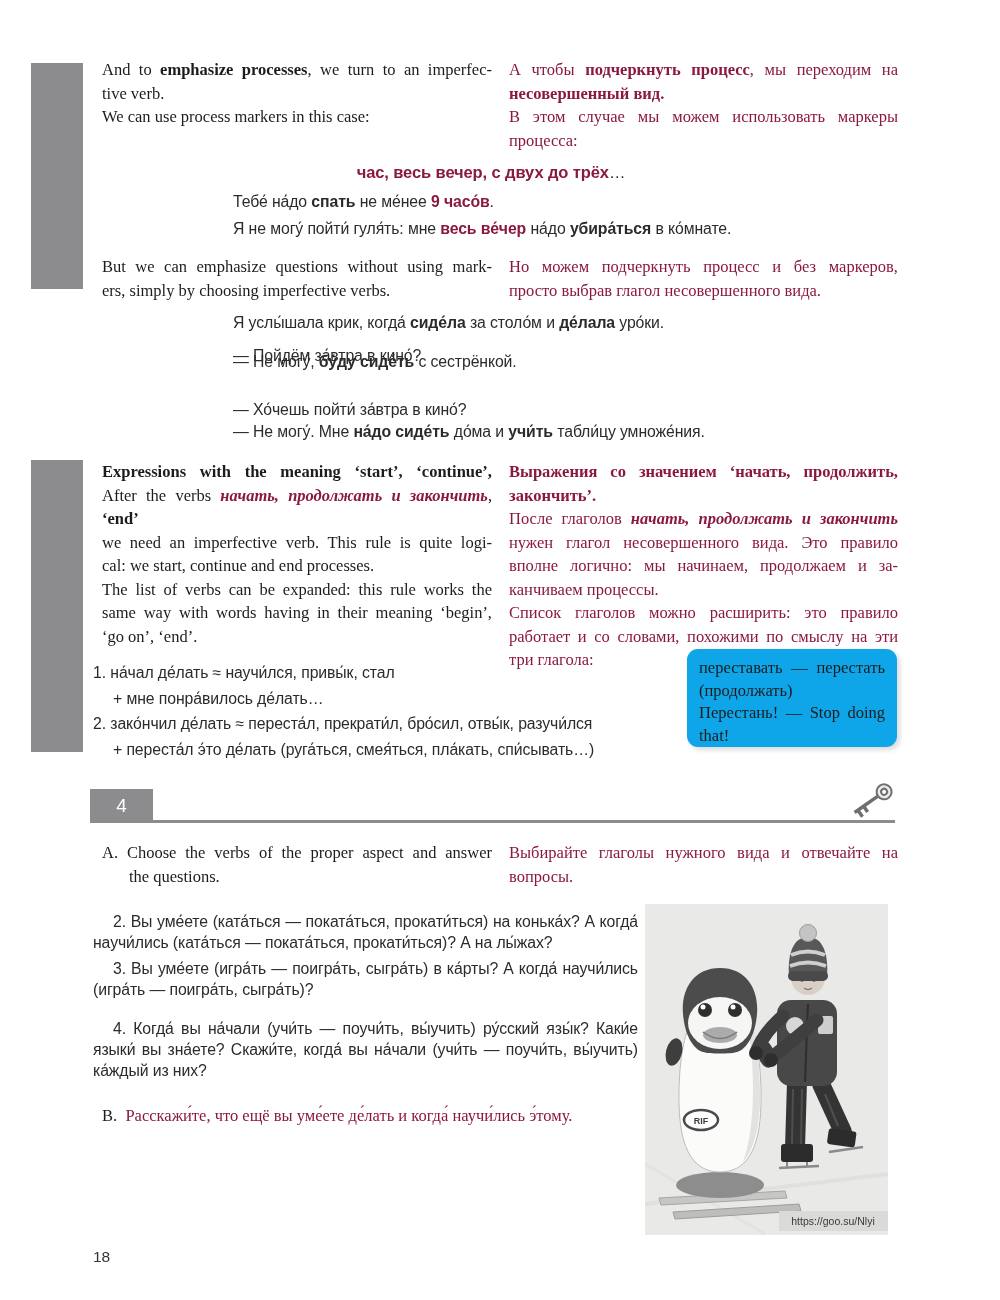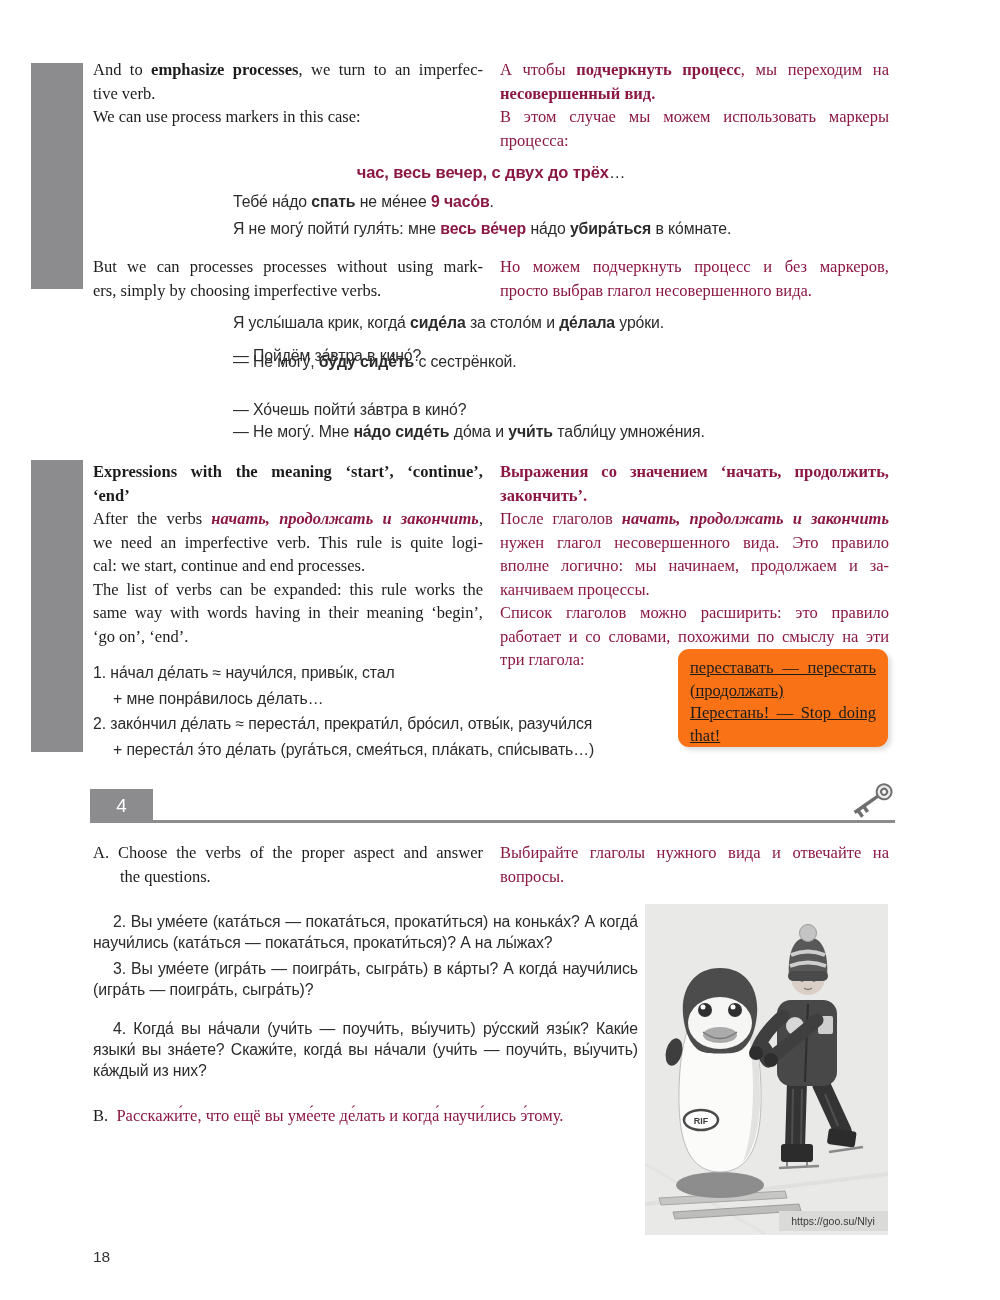--- a/index.html
+++ b/index.html
@@ -1,30 +1,30 @@
 <!DOCTYPE html>
 <html><head>
 <meta charset="utf-8">
 <style>
   html,body{margin:0;padding:0;}
   body{width:1000px;height:1300px;background:#ffffff;position:relative;overflow:hidden;
        font-family:"Liberation Serif",serif;}
   .abs{position:absolute;}
-  .serif{font-family:"Liberation Serif",serif;font-size:16.5px;line-height:23.5px;color:#1c1c1c;}
+  .serif{font-family:"Liberation Serif",serif;font-size:16.5px;line-height:23.5px;color:#1c1c1c;margin-left:9px;}
   .sans{font-family:"Liberation Sans","DejaVu Sans",sans-serif;font-size:15.8px;line-height:23px;
         color:#2b2b2b;letter-spacing:-0.1px;}
   .red{color:#8b1843;}
   .b{font-weight:700;}
   .i{font-style:italic;}
   .r{color:#8b1843;}
   .jl{text-align:justify;text-align-last:justify;}
   .center{text-align:center;}
   .ln{display:block;}
   .bar{background:#8c8c8e;}
-  .notebox{background:#f97316;border-radius:11px;box-shadow:3px 3px 5px rgba(0,0,0,0.14);text-decoration:underline;}
+  .notebox{background:#0ea5e9;border-radius:11px;box-shadow:3px 3px 5px rgba(0,0,0,0.14);}
   .exnum{background:#8c8c8e;color:#ffffff;font-family:"Liberation Sans",sans-serif;
          font-size:19px;display:flex;align-items:center;justify-content:center;}
   .exline{background:#8c8c8e;}
   .lh21 .ln{line-height:21px;}
   .lh25 .ln{line-height:25.5px;}
   .pagenum{font-family:"Liberation Sans","DejaVu Sans",sans-serif;font-size:15.5px;color:#333;}
 </style>
 </head>
 <body>
 
@@ -48,21 +48,21 @@
   </div>
 
 <div class="abs sans" style="left:233px;top:190px;width:700px;">
     <div class="ln"><span>Тебе́ на́до </span><span class="b">спать</span><span> не ме́нее </span><span class="r b">9 часо́в</span><span>.</span></div>
   </div>
 <div class="abs sans" style="left:233px;top:217px;width:700px;">
     <div class="ln"><span>Я не могу́ пойти́ гуля́ть: мне </span><span class="r b">весь ве́чер</span><span> на́до </span><span class="b">убира́ться</span><span> в ко́мнате.</span></div>
   </div>
 
 <div class="abs serif" style="left:93px;top:255px;width:390px;">
-    <div class="ln jl"><span>But we can processes processes without using mark-</span></div>
+    <div class="ln jl"><span>But we can emphasize questions without using mark-</span></div>
     <div class="ln"><span>ers, simply by choosing imperfective verbs.</span></div>
   </div>
 <div class="abs serif red" style="left:500px;top:255px;width:389px;">
     <div class="ln jl"><span>Но можем подчеркнуть процесс и без маркеров,</span></div>
     <div class="ln"><span>просто выбрав глагол несовершенного вида.</span></div>
   </div>
 
 <div class="abs sans" style="left:233px;top:311px;width:700px;">
     <div class="ln"><span>Я услы́шала крик, когда́ </span><span class="b">сиде́ла</span><span> за столо́м и </span><span class="b">де́лала</span><span> уро́ки.</span></div>
   </div>
@@ -74,22 +74,22 @@
   </div>
 <div class="abs sans" style="left:233px;top:398px;width:700px;">
     <div class="ln"><span>— Хо́чешь пойти́ за́втра в кино́?</span></div>
   </div>
 <div class="abs sans" style="left:233px;top:420px;width:700px;">
     <div class="ln"><span>— Не могу́. Мне </span><span class="b">на́до сиде́ть</span><span> до́ма и </span><span class="b">учи́ть</span><span> табли́цу умноже́ния.</span></div>
   </div>
 
 <div class="abs serif" style="left:93px;top:460px;width:390px;">
     <div class="ln jl"><span class="b">Expressions with the meaning ‘start’, ‘continue’,</span></div>
+    <div class="ln jl"><span>After the verbs </span><span class="r b i">начать, продолжать и закончить</span><span>,</span></div>
     <div class="ln"><span class="b">‘end’</span></div>
-    <div class="ln jl"><span>After the verbs </span><span class="r b i">начать, продолжать и закончить</span><span>,</span></div>
     <div class="ln jl"><span>we need an imperfective verb. This rule is quite logi-</span></div>
     <div class="ln"><span>cal: we start, continue and end processes.</span></div>
     <div class="ln jl"><span>The list of verbs can be expanded: this rule works the</span></div>
     <div class="ln jl"><span>same way with words having in their meaning ‘begin’,</span></div>
     <div class="ln"><span>‘go on’, ‘end’.</span></div>
   </div>
 <div class="abs serif red" style="left:500px;top:460px;width:389px;">
     <div class="ln jl"><span class="b">Выражения со значением ‘начать, продолжить,</span></div>
     <div class="ln"><span class="b">закончить’.</span></div>
     <div class="ln jl"><span>После глаголов </span><span class="b i">начать, продолжать и закончить</span></div>

